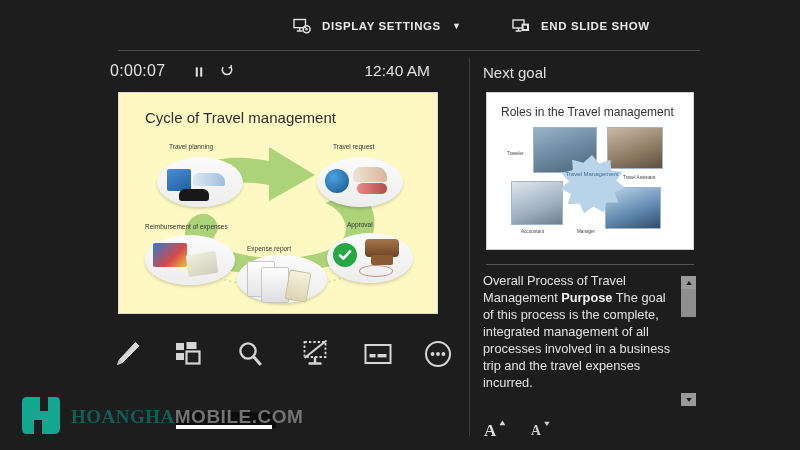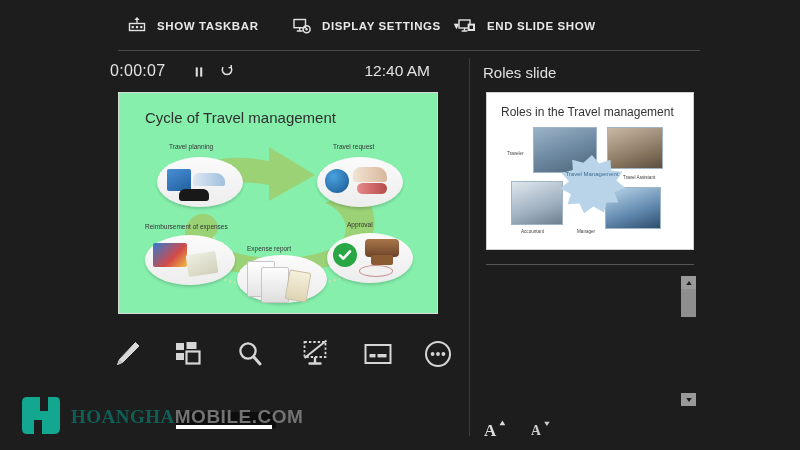--- a/index.html
+++ b/index.html
@@ -22,21 +22,21 @@
     display: flex; align-items: center; gap: 9px;
     color: #e6e6e6;
   }
   .tb-label {
     font-size: 11.5px; font-weight: bold; letter-spacing: .6px;
     color: #e8e8e8; white-space: nowrap;
   }
   .tb-ic { width: 22px; height: 22px; display: block; }
   #tb-show-taskbar { left: 126px; }
   #tb-display-settings { left: 291px; text-align: center; }
-  #tb-end-show { left: 456px; }
+  #tb-end-show { left: 510px; }
   .caret { font-size: 9px; color: #e8e8e8; margin-left: 2px; }
 
   
   .timer-row { position: absolute; left: 110px; top: 60px; width: 320px; height: 28px; }
   .timer-text {
     position: absolute; left: 0; top: 2px;
     font-size: 16px; color: #e3e3e3; letter-spacing: .3px;
   }
   .timer-btn {
     position: absolute; top: 2px; width: 22px; height: 20px;
@@ -45,21 +45,21 @@
   #pause-btn { left: 78px; }
   #restart-btn { left: 106px; }
   .clock-text {
     position: absolute; right: 0; top: 2px;
     font-size: 15.5px; color: #e3e3e3;
   }
 
   
   .slide-main {
     position: absolute; left: 118px; top: 92px; width: 320px; height: 222px;
-    background: #86efac; border: 1px solid #d9d9d9;
+    background: #fef9c3; border: 1px solid #d9d9d9;
     overflow: hidden;
   }
   .slide-title {
     position: absolute; left: 26px; top: 16px;
     font-size: 15px; color: #2f2f2f;
     font-family: "Liberation Sans", sans-serif;
   }
   .cycle-wrap { position: absolute; left: 0; top: 38px; width: 320px; height: 184px; }
   .node {
     position: absolute;
@@ -165,33 +165,20 @@
   .wm-underline { position: absolute; left: 176px; top: 425px; width: 96px; height: 4px; background: #ffffff; }
   .wm-bar { position: absolute; left: 176px; top: 412px; width: 100px; height: 16px; background: #000; opacity:.55; }
 </style>
 </head>
 <body>
 
 <div id="app">
 
   <div class="topbar">
 
-    <div class="tb-item" id="tb-show-taskbar">
-      <span class="tb-ic">
-        <svg viewBox="0 0 22 22" width="22" height="22">
-          <path d="M11 2 L13.6 5 H8.4 Z" fill="#e2e2e2"></path>
-          <rect x="10.3" y="4.8" width="1.4" height="3" fill="#e2e2e2"></rect>
-          <rect x="3.5" y="8.5" width="15" height="7" fill="none" stroke="#e2e2e2" stroke-width="1.4"></rect>
-          <rect x="5.6" y="11" width="2.2" height="2.2" fill="#e2e2e2"></rect>
-          <rect x="9.9" y="11" width="2.2" height="2.2" fill="#e2e2e2"></rect>
-          <rect x="14.2" y="11" width="2.2" height="2.2" fill="#e2e2e2"></rect>
-        </svg>
-      </span>
-      <span class="tb-label">SHOW TASKBAR</span>
-    </div>
 
     <div class="tb-item" id="tb-display-settings">
       <span class="tb-ic">
         <svg viewBox="0 0 22 22" width="22" height="22">
           <rect x="3" y="4.5" width="11.5" height="8.2" fill="none" stroke="#e2e2e2" stroke-width="1.4"></rect>
           <path d="M8.7 12.7 V16 M5.8 16 H11.6" stroke="#e2e2e2" stroke-width="1.4" fill="none"></path>
           <circle cx="15.6" cy="14.3" r="3.5" fill="none" stroke="#e2e2e2" stroke-width="1.5"></circle>
           <circle cx="15.6" cy="14.3" r="1.2" fill="#e2e2e2"></circle>
         </svg>
       </span>
@@ -277,41 +264,48 @@
       </svg>
       <div class="mini" style="left:246px; top:108px; width:34px; height:18px; border-radius:4px; background:linear-gradient(180deg,#a8754a,#6d4428);"></div>
       <div class="mini" style="left:252px; top:124px; width:22px; height:10px; background:#8b5c34;"></div>
       <div class="mini" style="left:240px; top:134px; width:34px; height:12px; border:1.4px solid #c98c8c; border-radius:50%; background:transparent;"></div>
       <span class="node-lbl" style="left:228px; top:90px;">Approval</span>
     </div>
   </div>
 
   <div class="vdiv"></div>
 
-  <div class="next-label">Roles slide</div>
+  <div class="next-label">Next goal</div>
 
   <div class="slide-next">
     <div class="ns-title">Roles in the Travel management</div>
 
     <div class="ns-photo" style="left:46px; top:34px; width:64px; height:46px;"></div>
     <div class="ns-photo" style="left:120px; top:34px; width:56px; height:42px; background:linear-gradient(160deg,#c9b9a6,#8d7a63 60%,#5c4f40);"></div>
     <div class="ns-photo" style="left:24px; top:88px; width:52px; height:44px; background:linear-gradient(160deg,#dfe7ee,#9fb0c0 60%,#6d808f);"></div>
     <div class="ns-photo" style="left:118px; top:94px; width:56px; height:42px; background:linear-gradient(160deg,#bcd6ea,#5f87ad 60%,#2f4d6b);"></div>
 
     <div class="star-burst"></div>
     <div class="star-text">Travel Management</div>
 
     <span class="ns-lbl" style="left:20px; top:58px;">Traveler</span>
     <span class="ns-lbl" style="left:136px; top:82px;">Travel Assistant</span>
     <span class="ns-lbl" style="left:34px; top:136px;">Accountant</span>
     <span class="ns-lbl" style="left:90px; top:136px;">Manager</span>
   </div>
 
   <div class="notes-sep"></div>
 
+  <div class="notes-pane">
+    <div class="notes-body">
+      <span>Overall Process of Travel Management</span>
+      <b>Purpose</b>
+      <span>The goal of this process is the complete, integrated management of all processes involved in a business trip and the travel expenses incurred.</span>
+    </div>
+  </div>
 
   <div class="scroll-track">
     <div class="sc-btn" id="sc-up">
       <svg viewBox="0 0 10 10" width="8" height="8">
           <path d="M5 2.6 L8.4 7.4 H1.6 Z" fill="#1d1d1d"></path>
         </svg>
     </div>
     <div class="sc-thumb"></div>
     <div class="sc-btn" id="sc-down">
       <svg viewBox="0 0 10 10" width="8" height="8">

